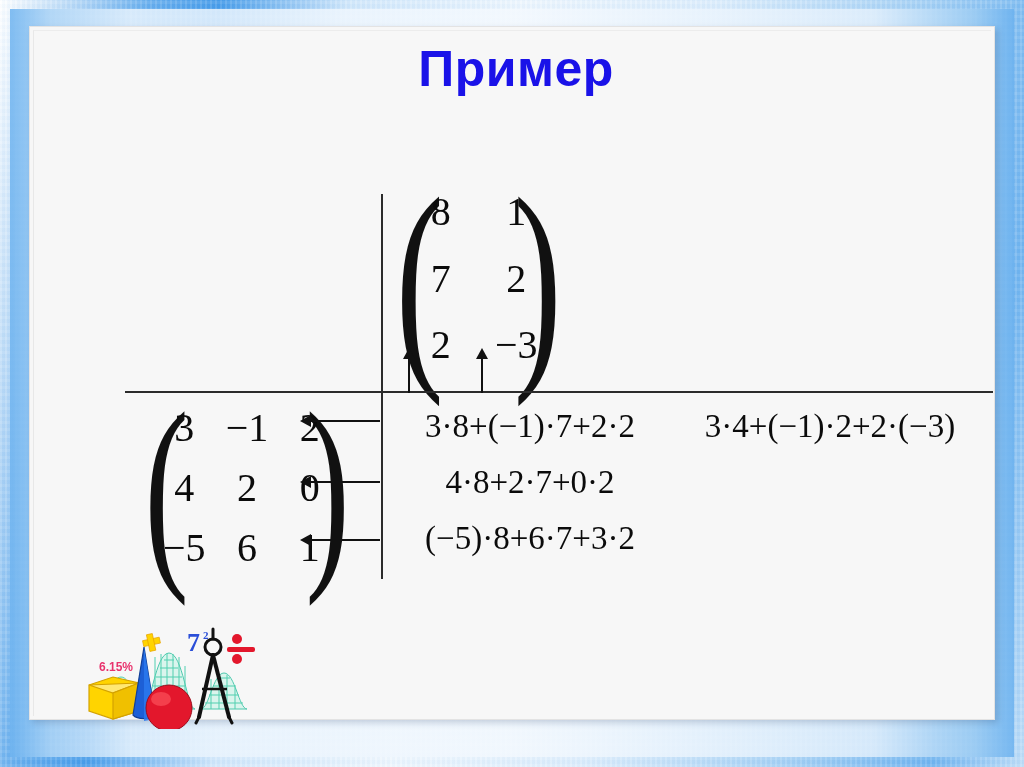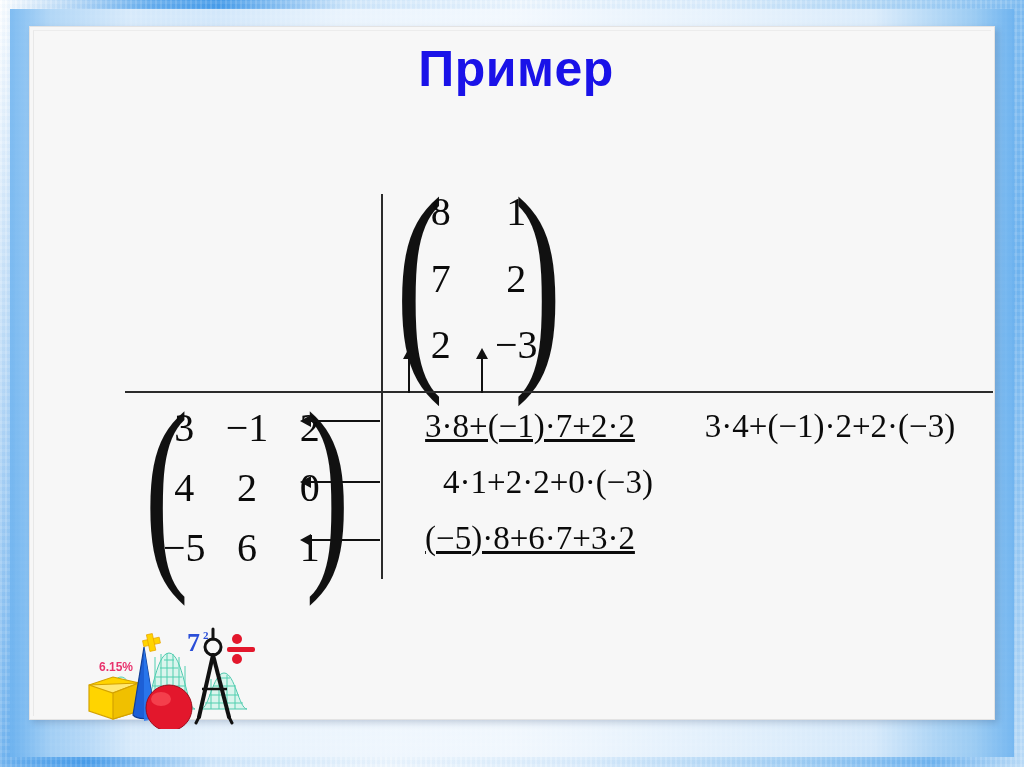--- a/index.html
+++ b/index.html
@@ -160,21 +160,21 @@
     width: 600px;
   }
   .res-row { display: flex; align-items: center; height: 56px; }
   .res-cell {
     font-family: "Liberation Serif", serif;
     font-size: 33px;
     line-height: 1;
     white-space: nowrap;
     text-align: center;
   }
-  .res-cell.c1 { width: 282px; text-decoration: underline; }
+  .res-cell.c1 { width: 282px; }
   .res-cell.c2 { width: 318px; }
 
   
   .clipart {
     position: absolute;
     left: 52px; top: 585px;
     width: 178px; height: 118px;
   }
 </style>
 </head>
@@ -248,21 +248,21 @@
     <div class="arrow-left" style="left:281px; top:394px; width:70px;"></div>
     <div class="arrow-left" style="left:281px; top:455px; width:70px;"></div>
     <div class="arrow-left" style="left:281px; top:513px; width:70px;"></div>
 
     <div class="results math">
       <div class="res-row">
         <div class="res-cell c1">3·8+(−1)·7+2·2</div>
         <div class="res-cell c2">3·4+(−1)·2+2·(−3)</div>
       </div>
       <div class="res-row">
-        <div class="res-cell c2">4·1+2·2+0·(−3)</div>
+        <div class="res-cell c1">4·8+2·7+0·2</div>
       </div>
       <div class="res-row">
         <div class="res-cell c1">(−5)·8+6·7+3·2</div>
       </div>
     </div>
 
     <div class="clipart">
       <svg width="178" height="118" viewBox="0 0 178 118" xmlns="http://www.w3.org/2000/svg">
 
         <g stroke="#35c9a4" stroke-width="1" fill="none" opacity="0.85">

